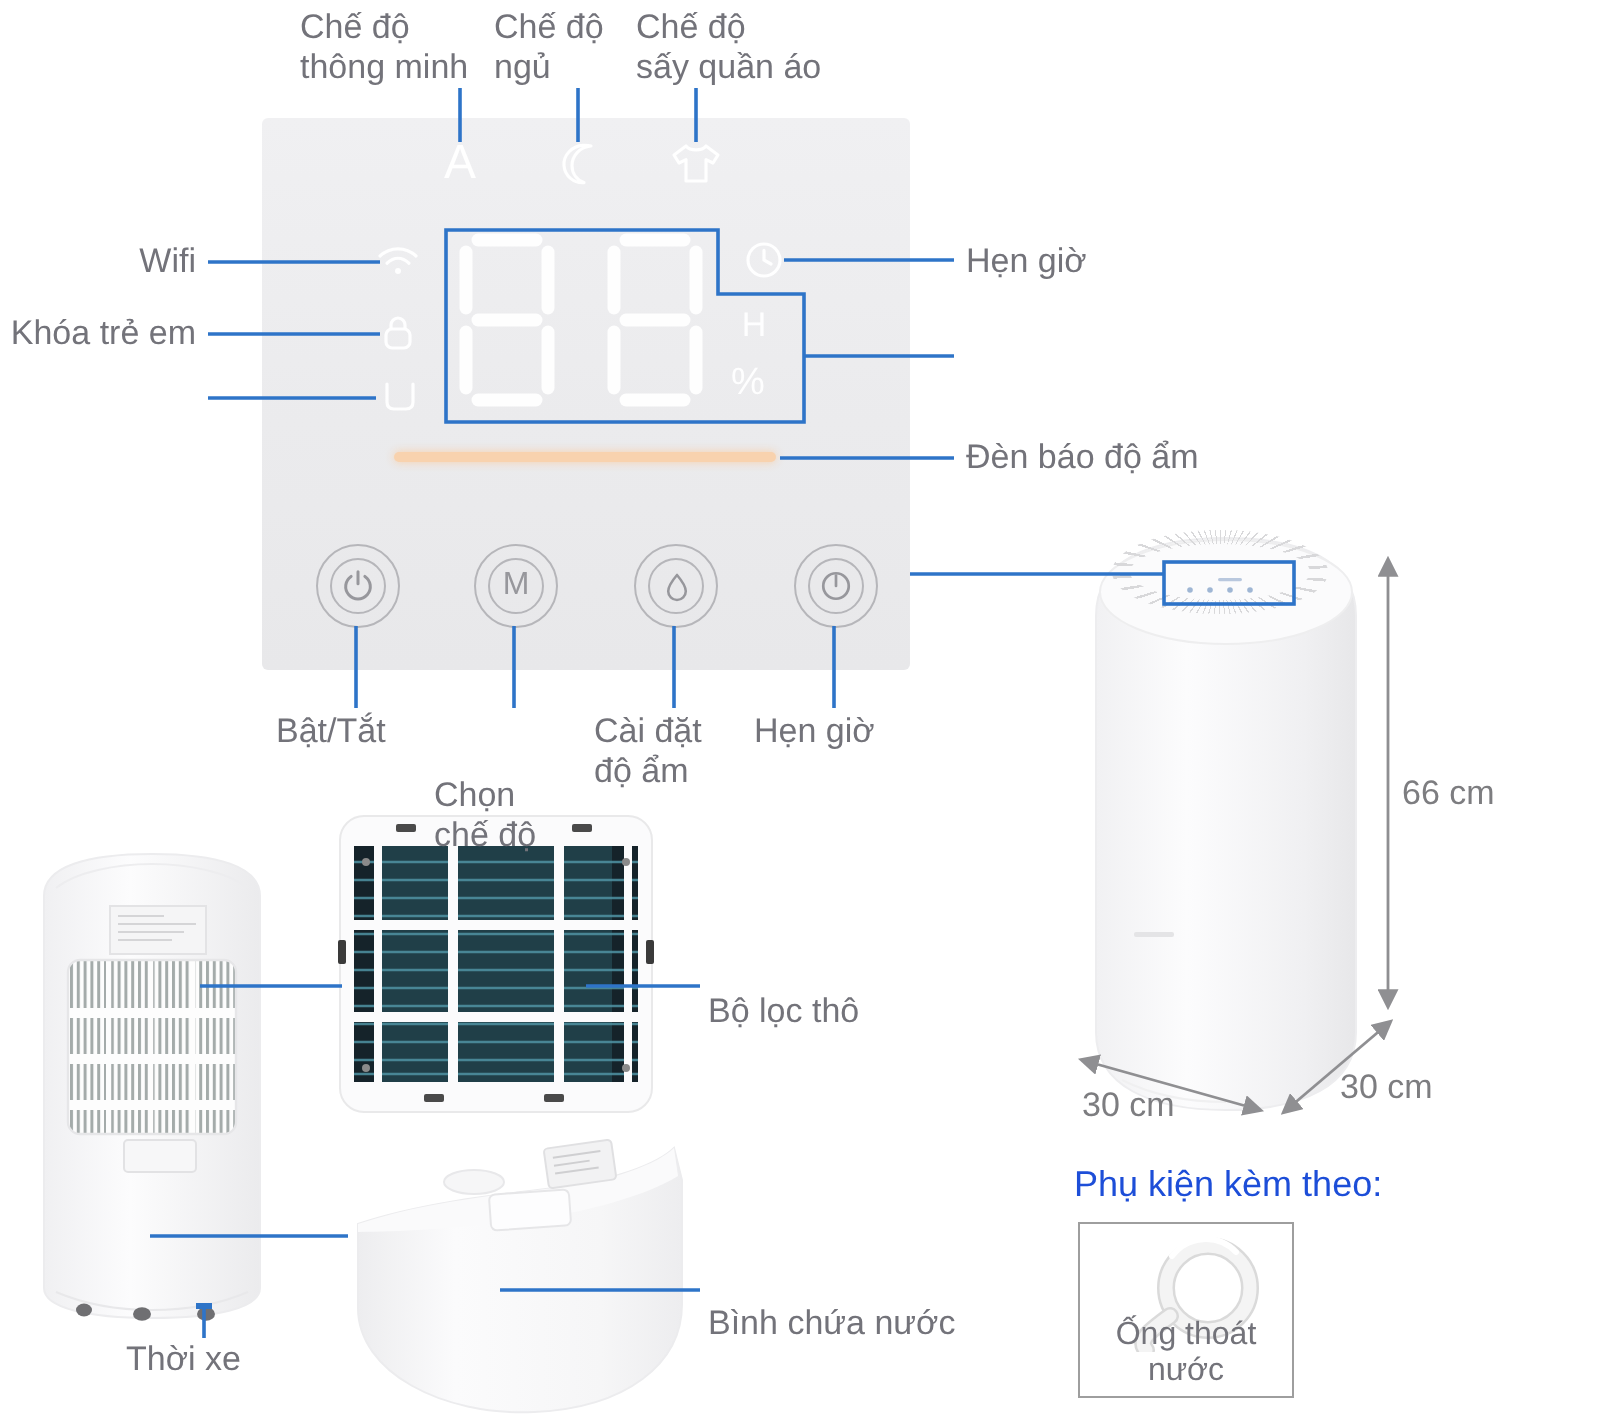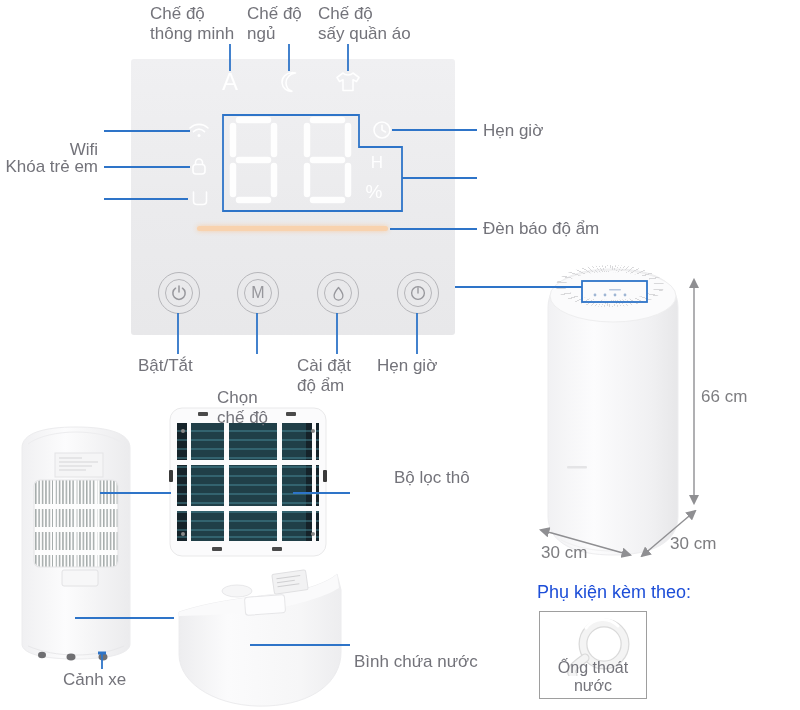--- a/index.html
+++ b/index.html
@@ -274,34 +274,34 @@
     </g>
   </svg>
 
   <div class="lbl center" style="left:150px;top:4px;width:116px;">Chế độ
 thông minh</div>
   <div class="lbl center" style="left:247px;top:4px;width:84px;">Chế độ
 ngủ</div>
   <div class="lbl center" style="left:318px;top:4px;width:104px;">Chế độ
 sấy quần áo</div>
 
-  <div class="lbl right" style="left:20px;top:121px;width:78px;margin-top:19px;">Wifi</div>
+  <div class="lbl right" style="left:20px;top:121px;width:78px;">Wifi</div>
   <div class="lbl right" style="left:0px;top:157px;width:98px;">Khóa trẻ em</div>
 
   <div class="lbl" style="left:483px;top:121px;">Hẹn giờ</div>
   <div class="lbl" style="left:483px;top:219px;">Đèn báo độ ẩm</div>
 
   <div class="lbl center" style="left:138px;top:356px;width:80px;">Bật/Tắt</div>
   <div class="lbl center" style="left:217px;top:356px;width:80px;margin-top:32px;">Chọn
 chế độ</div>
   <div class="lbl center" style="left:297px;top:356px;width:80px;">Cài đặt
 độ ẩm</div>
   <div class="lbl center" style="left:377px;top:356px;width:80px;">Hẹn giờ</div>
 
-  <div class="lbl" style="left:354px;top:468px;margin-left:40px;">Bộ lọc thô</div>
+  <div class="lbl" style="left:354px;top:496px;">Bộ lọc thô</div>
   <div class="lbl" style="left:354px;top:636px;margin-top:16px;">Bình chứa nước</div>
-  <div class="lbl center" style="left:63px;top:670px;width:88px;">Cảnh xe</div>
+  <div class="lbl center" style="left:63px;top:670px;width:88px;">Thời xe</div>
 
   <div class="dim" style="left:701px;top:387px;">66 cm</div>
   <div class="dim" style="left:541px;top:543px;">30 cm</div>
   <div class="dim" style="left:670px;top:534px;">30 cm</div>
 
 </div>
 
 </body></html>

